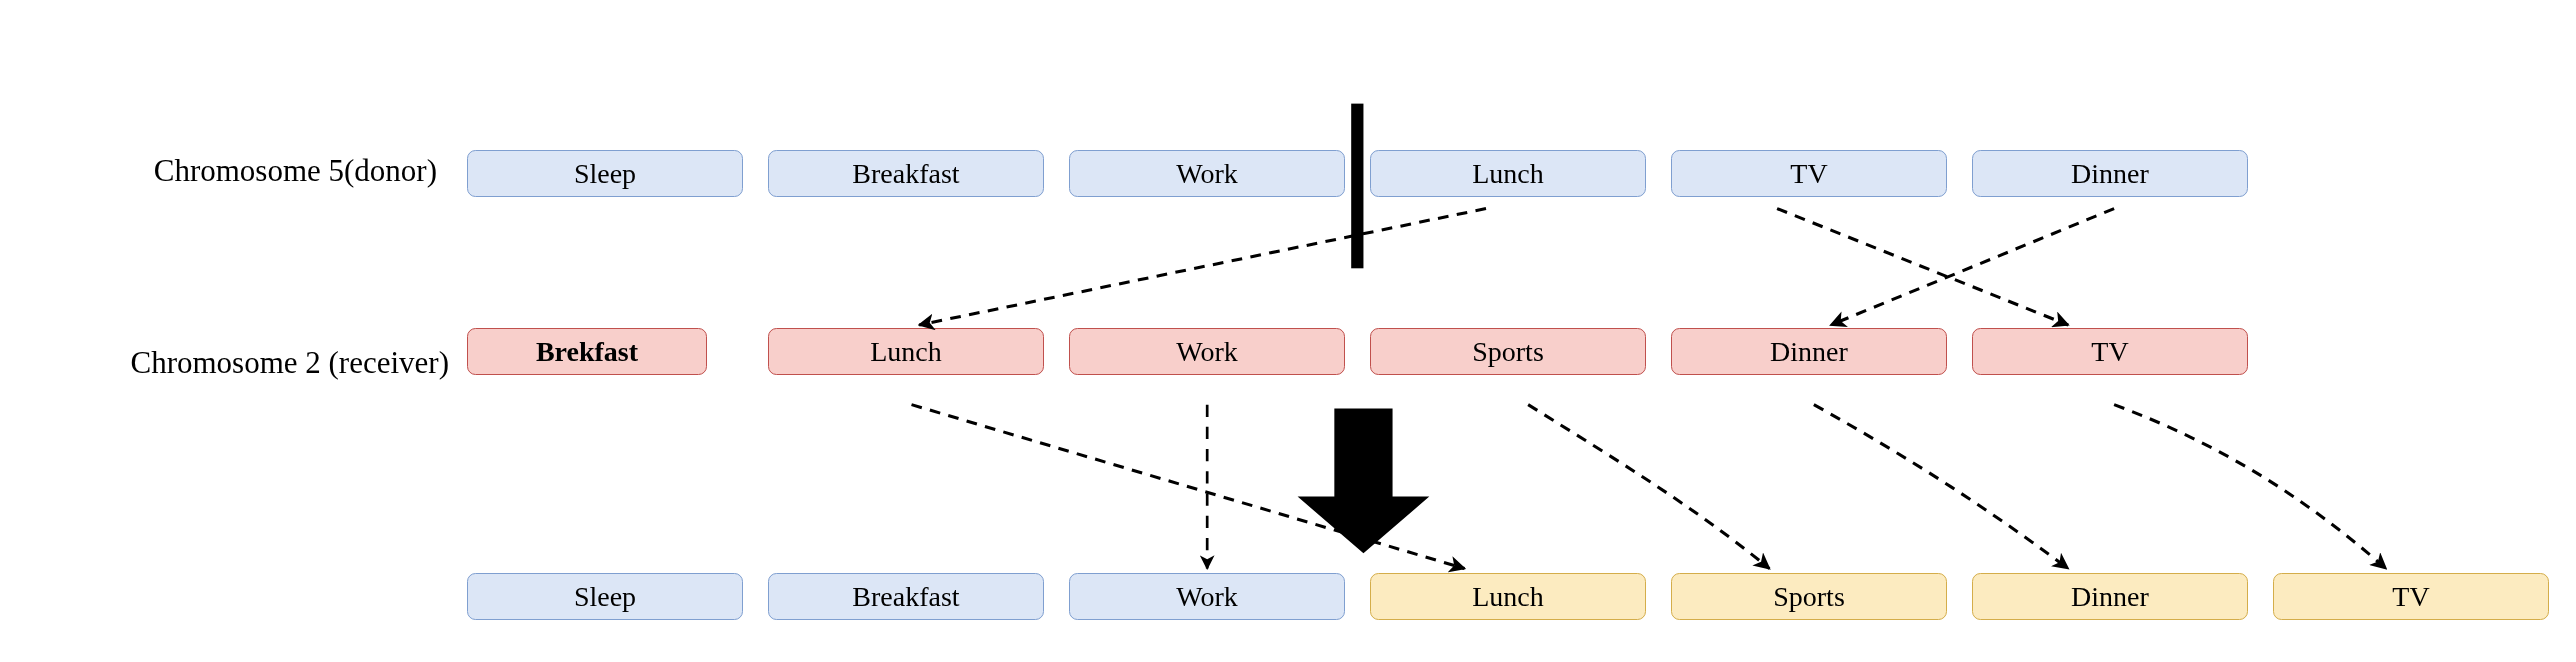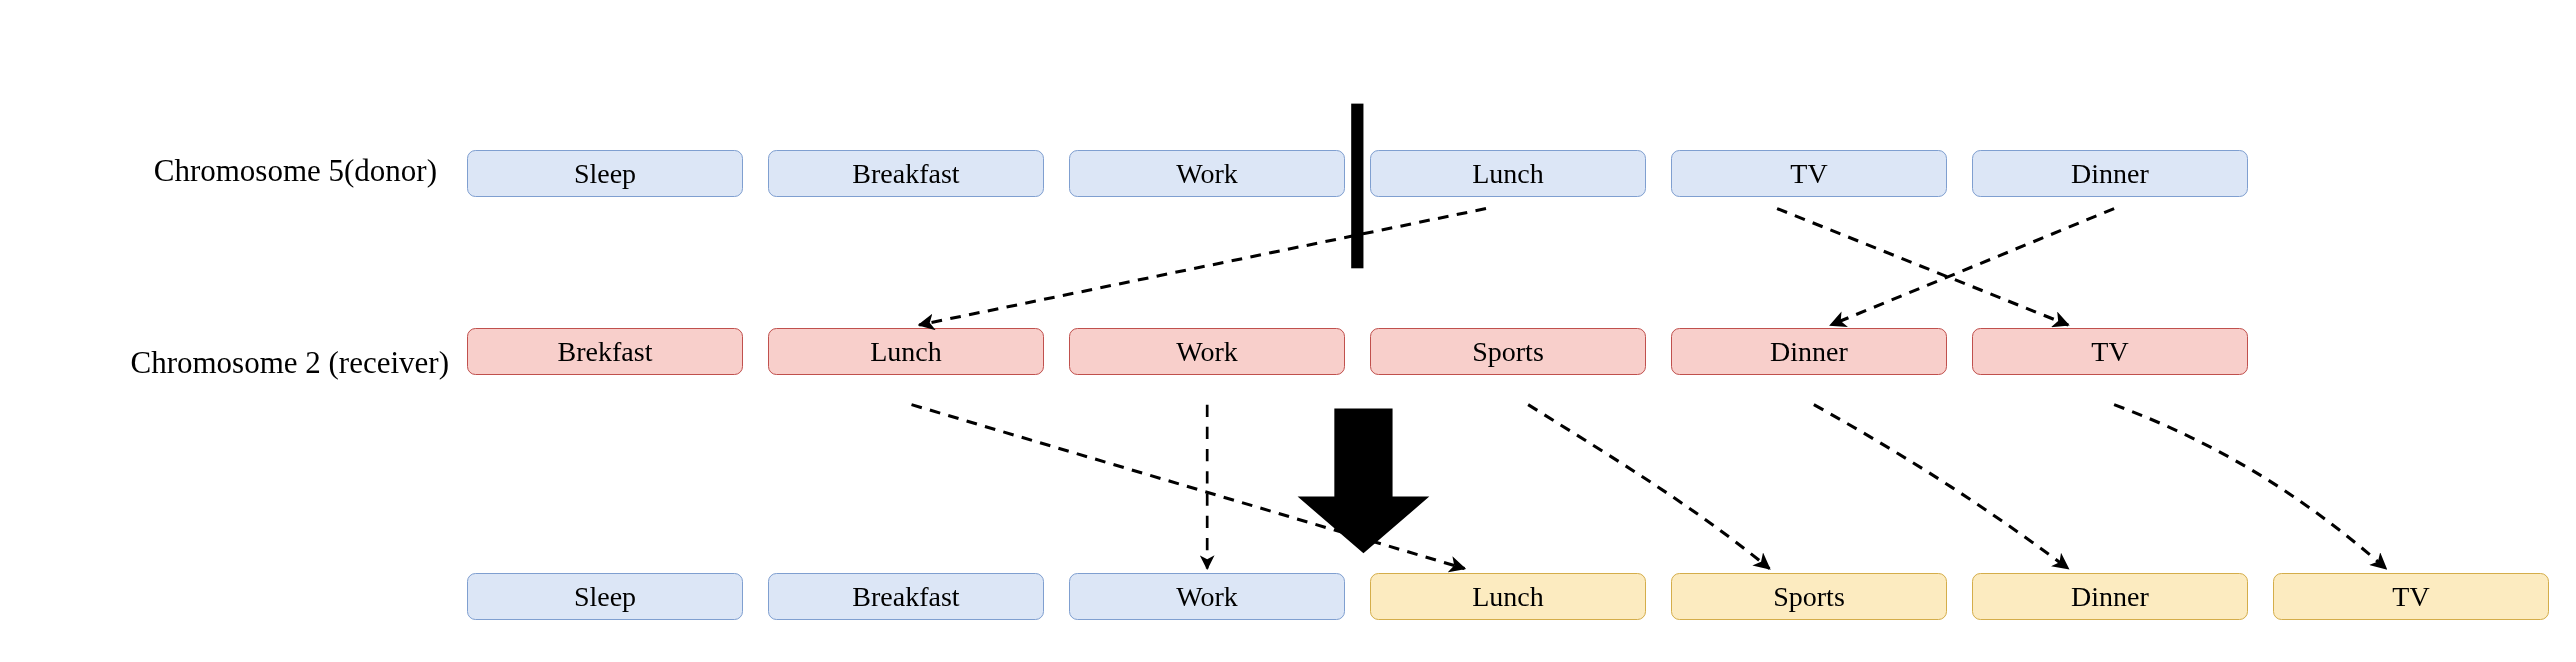--- a/index.html
+++ b/index.html
@@ -94,21 +94,21 @@
   <div class="row-label" id="label-c1">Chromosome 5(donor)</div>
   <div class="row-label" id="label-c2">Chromosome 2 (receiver)</div>
 
   <div class="gene blue" style="left:467px;top:150px;width:276px;">Sleep</div>
   <div class="gene blue" style="left:768px;top:150px;width:276px;">Breakfast</div>
   <div class="gene blue" style="left:1069px;top:150px;width:276px;">Work</div>
   <div class="gene blue" style="left:1370px;top:150px;width:276px;">Lunch</div>
   <div class="gene blue" style="left:1671px;top:150px;width:276px;">TV</div>
   <div class="gene blue" style="left:1972px;top:150px;width:276px;">Dinner</div>
 
-  <div class="gene red" style="left:467px;top:328px;width:276px;">Brekfast</div>
+  <div class="gene red" style="left:467px;top:328px;width:240px;font-weight:bold;">Brekfast</div>
   <div class="gene red" style="left:768px;top:328px;width:276px;">Lunch</div>
   <div class="gene red" style="left:1069px;top:328px;width:276px;">Work</div>
   <div class="gene red" style="left:1370px;top:328px;width:276px;">Sports</div>
   <div class="gene red" style="left:1671px;top:328px;width:276px;">Dinner</div>
   <div class="gene red" style="left:1972px;top:328px;width:276px;">TV</div>
 
   <div class="gene blue" style="left:467px;top:573px;width:276px;">Sleep</div>
   <div class="gene blue" style="left:768px;top:573px;width:276px;">Breakfast</div>
   <div class="gene blue" style="left:1069px;top:573px;width:276px;">Work</div>
   <div class="gene yellow" style="left:1370px;top:573px;width:276px;">Lunch</div>

